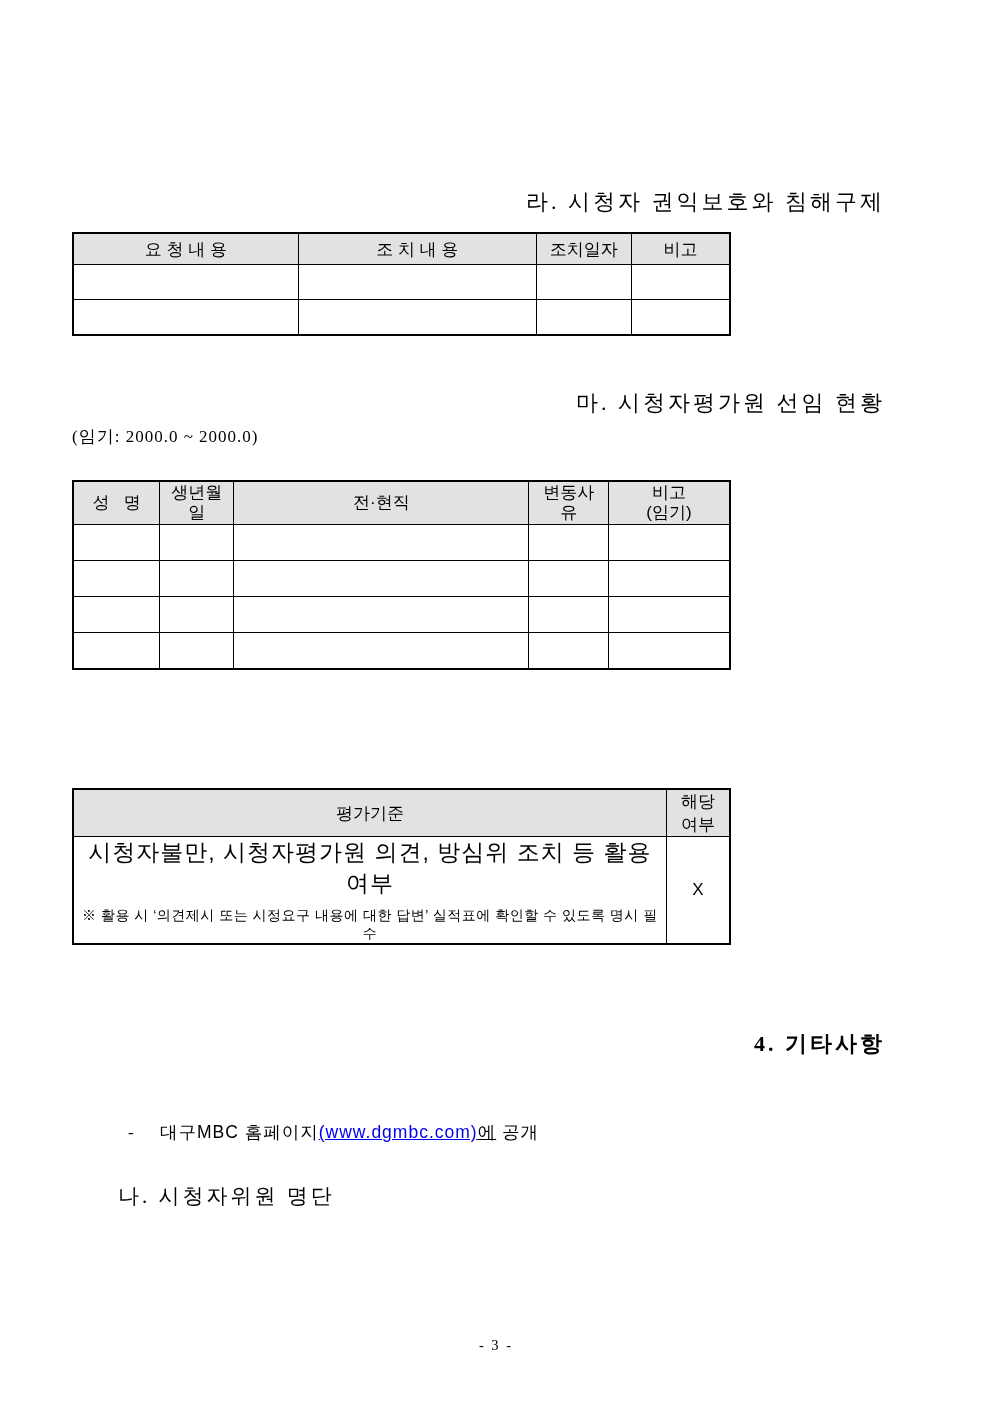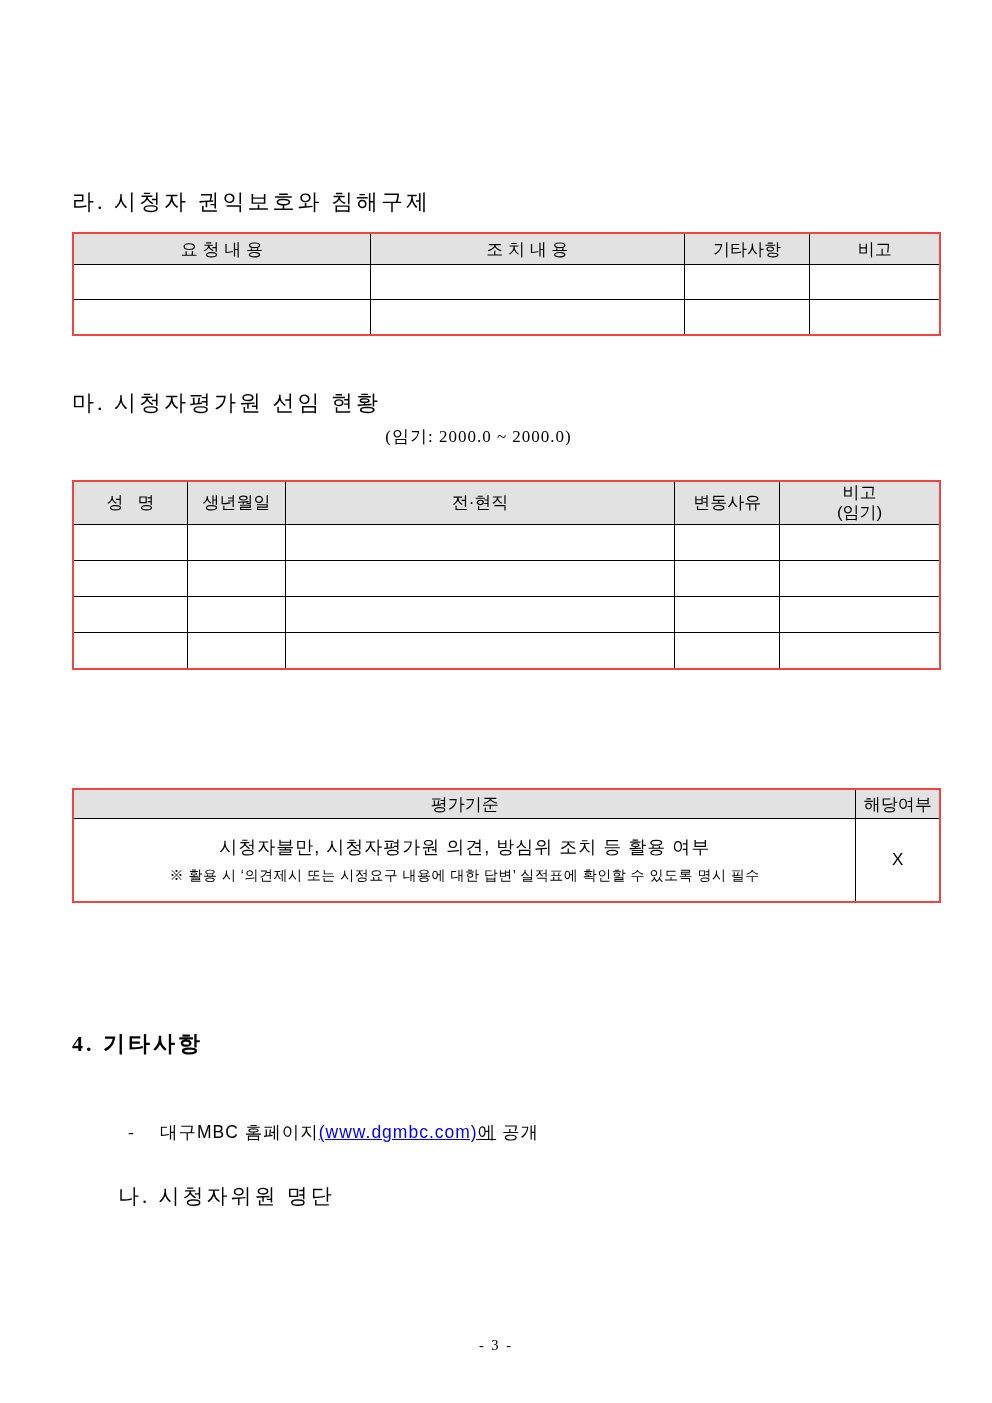--- a/index.html
+++ b/index.html
@@ -5,47 +5,47 @@
   html,body{margin:0;padding:0;background:#fff;}
   .page{
     position:relative;
     width:992px;height:1403px;
     background:#ffffff;
     color:#000;
     font-family:"Liberation Serif", serif;
     overflow:hidden;
   }
   .abs{position:absolute;}
-  .content-x{left:72px;width:813px;}
+  .content-x{left:72px;width:813px;text-align:right;}
 
   
   .h-serif{
     font-size:22px;
     letter-spacing:3px;
     white-space:nowrap;
   }
   .h-bold{
     font-size:22px;
     font-weight:bold;
     letter-spacing:3px;
     white-space:nowrap;
   }
   .term-note{
     font-size:17px;
-    text-align:center;
+    text-align:left;
     letter-spacing:1px;
     padding-right:12px;
   }
 
   
   table.tbl{
     border-collapse:collapse;
     table-layout:fixed;
-    width:869px;
-    border:2px solid #ef4444;
+    width:659px;
+    border:2px solid #000000;
   }
   .tbl th,.tbl td{
     border:1px solid #000;
     padding:0 6px;
     text-align:center;
     vertical-align:middle;
     overflow:hidden;
   }
   .tbl th{
     background:#e2e2e2;
@@ -61,21 +61,21 @@
 
   .t1-hrow th{height:30px;}
   .t1-row td{height:34px;}
 
   .t2-hrow th{height:42px;line-height:1.15;}
   .t2-row td{height:35px;}
 
   .t3-hrow th{height:28px;}
   .t3-row1 td{height:82px;}
   .t3-row2 td{height:87px;}
-  .crit-main{font-size:18px;letter-spacing:1px;}
+  .crit-main{font-size:23px;letter-spacing:1px;}
   .crit-note{font-size:14px;margin-top:8px;letter-spacing:0.5px;}
   .crit-val{font-size:19px;}
 
   
   .sub-line{font-size:21px;letter-spacing:3px;white-space:nowrap;}
   .link-line{
     font-family:"Liberation Sans", sans-serif;
     font-size:17.5px;
     letter-spacing:1px;
     white-space:nowrap;
@@ -102,21 +102,21 @@
     <colgroup>
       <col style="width:34.3%">
         <col style="width:36.2%">
         <col style="width:14.5%">
         <col style="width:15%">
     </colgroup>
     <tbody>
         <tr class="t1-hrow">
       <th class="pre">요 청 내 용</th>
       <th class="pre">조 치 내 용</th>
-      <th>기타사항</th>
+      <th>조치일자</th>
       <th>비고</th>
     </tr>
     <tr class="t1-row">
       <td></td>
       <td></td>
       <td></td>
       <td></td>
     </tr>
     <tr class="t1-row">
       <td></td>

